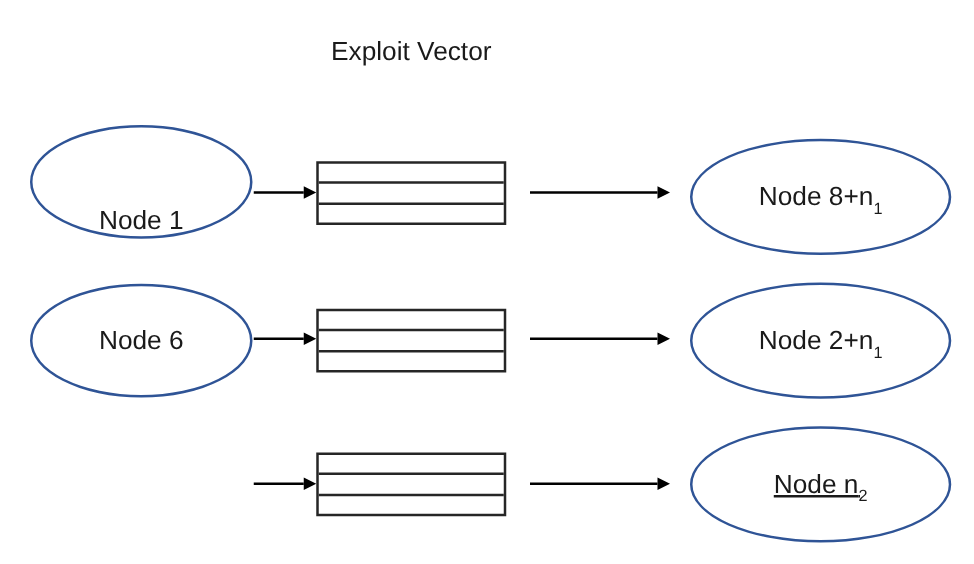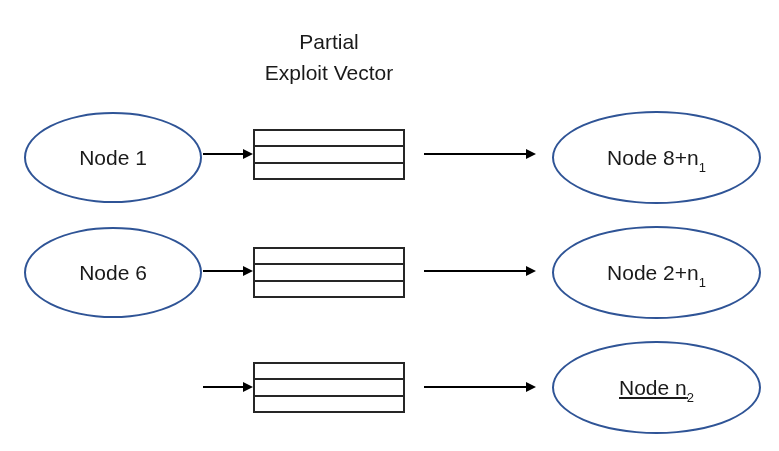--- a/index.html
+++ b/index.html
@@ -31,21 +31,21 @@
     border: 2px solid var(--ellipse-stroke, #2F5496);
     border-radius: 50%;
     background: #fff;
     box-sizing: border-box;
     display: flex;
     align-items: center;
     justify-content: center;
   }
   .el { left: 24px;  width: 178px; height: 91px; }
   .er { left: 552px; width: 209px; height: 93px; }
-  .r0.el { top: 112px; }  .r1.el { top: 227px; }  .r2.el { top: 342px; }
+  .r0.el { top: 100px; align-items: flex-end; }  .r1.el { top: 227px; }  .r2.el { top: 342px; }
   .r0.er { top: 111px; }  .r1.er { top: 226px; }  .r2.er { top: 341px; text-decoration: underline; }
 
   .nodelabel { font-size: 21px; white-space: nowrap; }
   .nodelabel sub { font-size: 13px; line-height: 0; position: relative; top: 2px; }
 
   
   .evbox {
     position: absolute;
     left: 253px;
     width: 152px;
@@ -81,21 +81,20 @@
   .r0.a1, .r0.a2 { top: 153px; }
   .r1.a1, .r1.a2 { top: 270px; }
   .r2.a1, .r2.a2 { top: 386px; }
 </style>
 </head>
 <body>
 
 <div class="canvas">
 
   <div class="title">
-    <div>Partial</div>
     <div>Exploit Vector</div>
   </div>
 
   <div class="ellipse el r0">
     <span class="nodelabel"><span>Node 1</span><sub></sub></span>
   </div>
   <div class="arrow a1 r0"></div>
   <div class="evbox r0">
       <div class="seg"></div>
       <div class="seg"></div>

